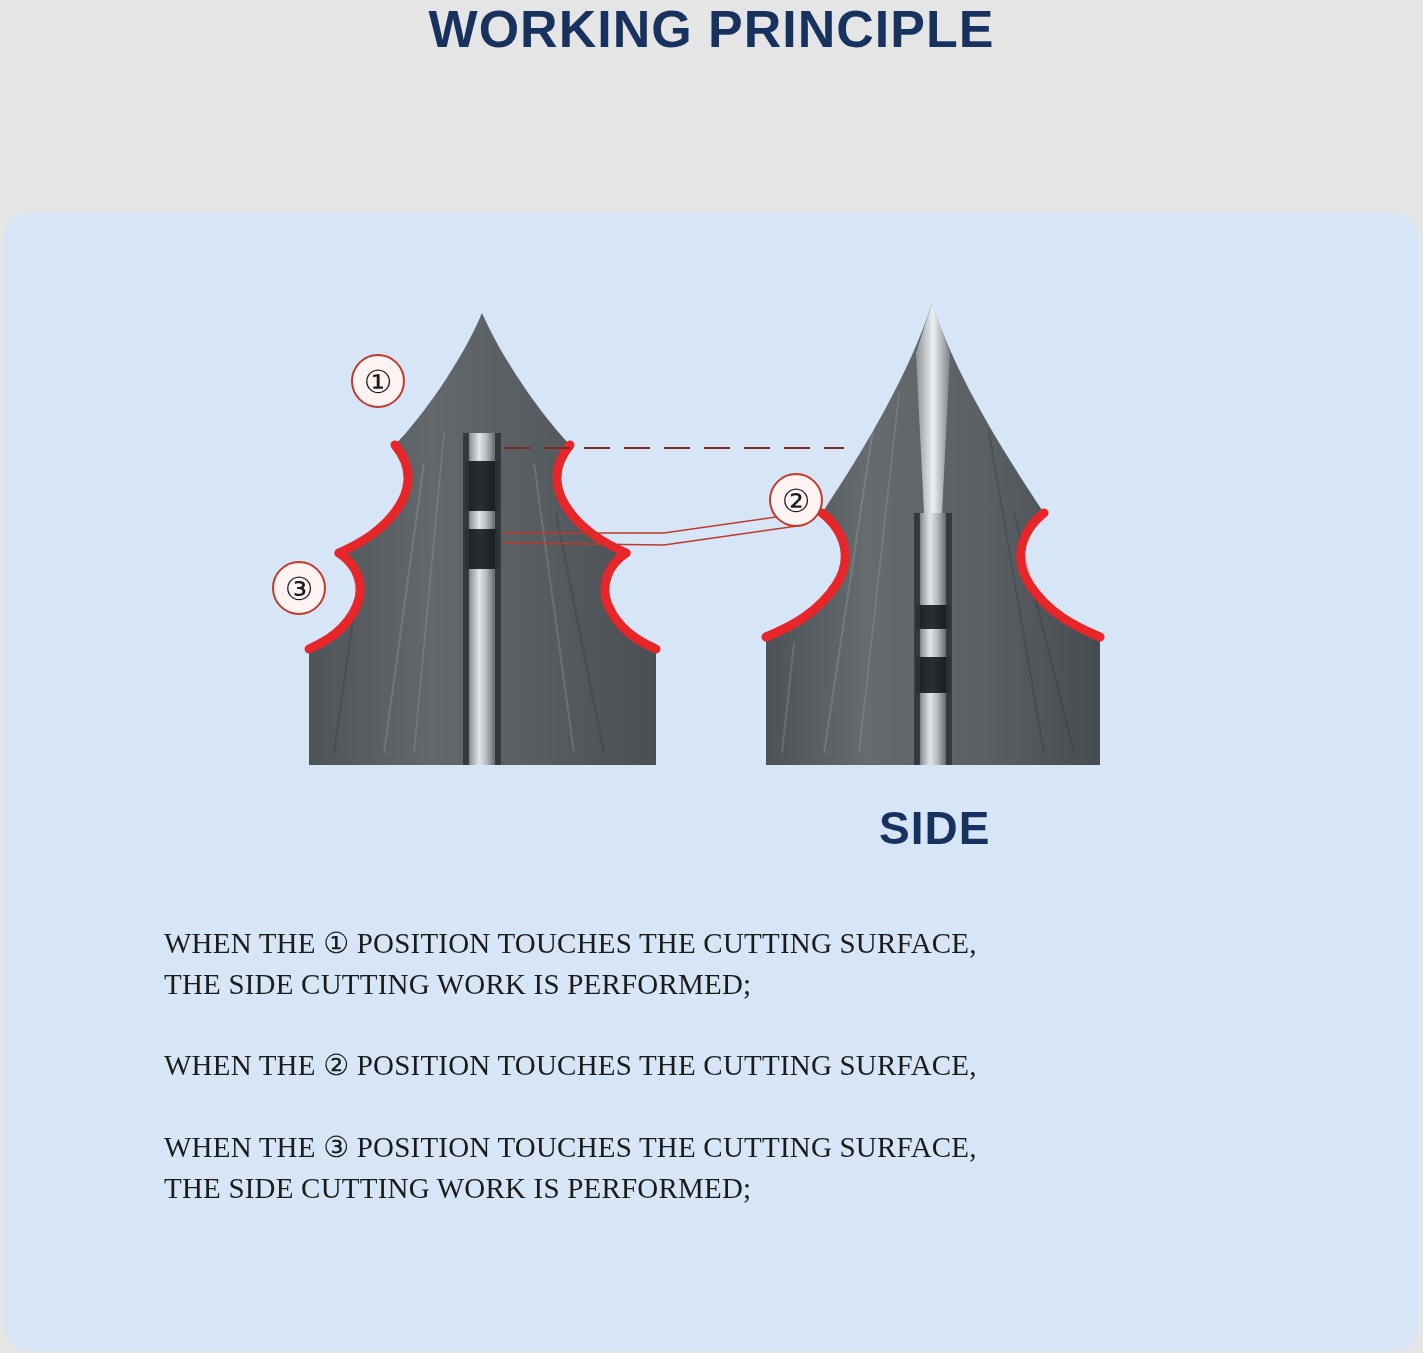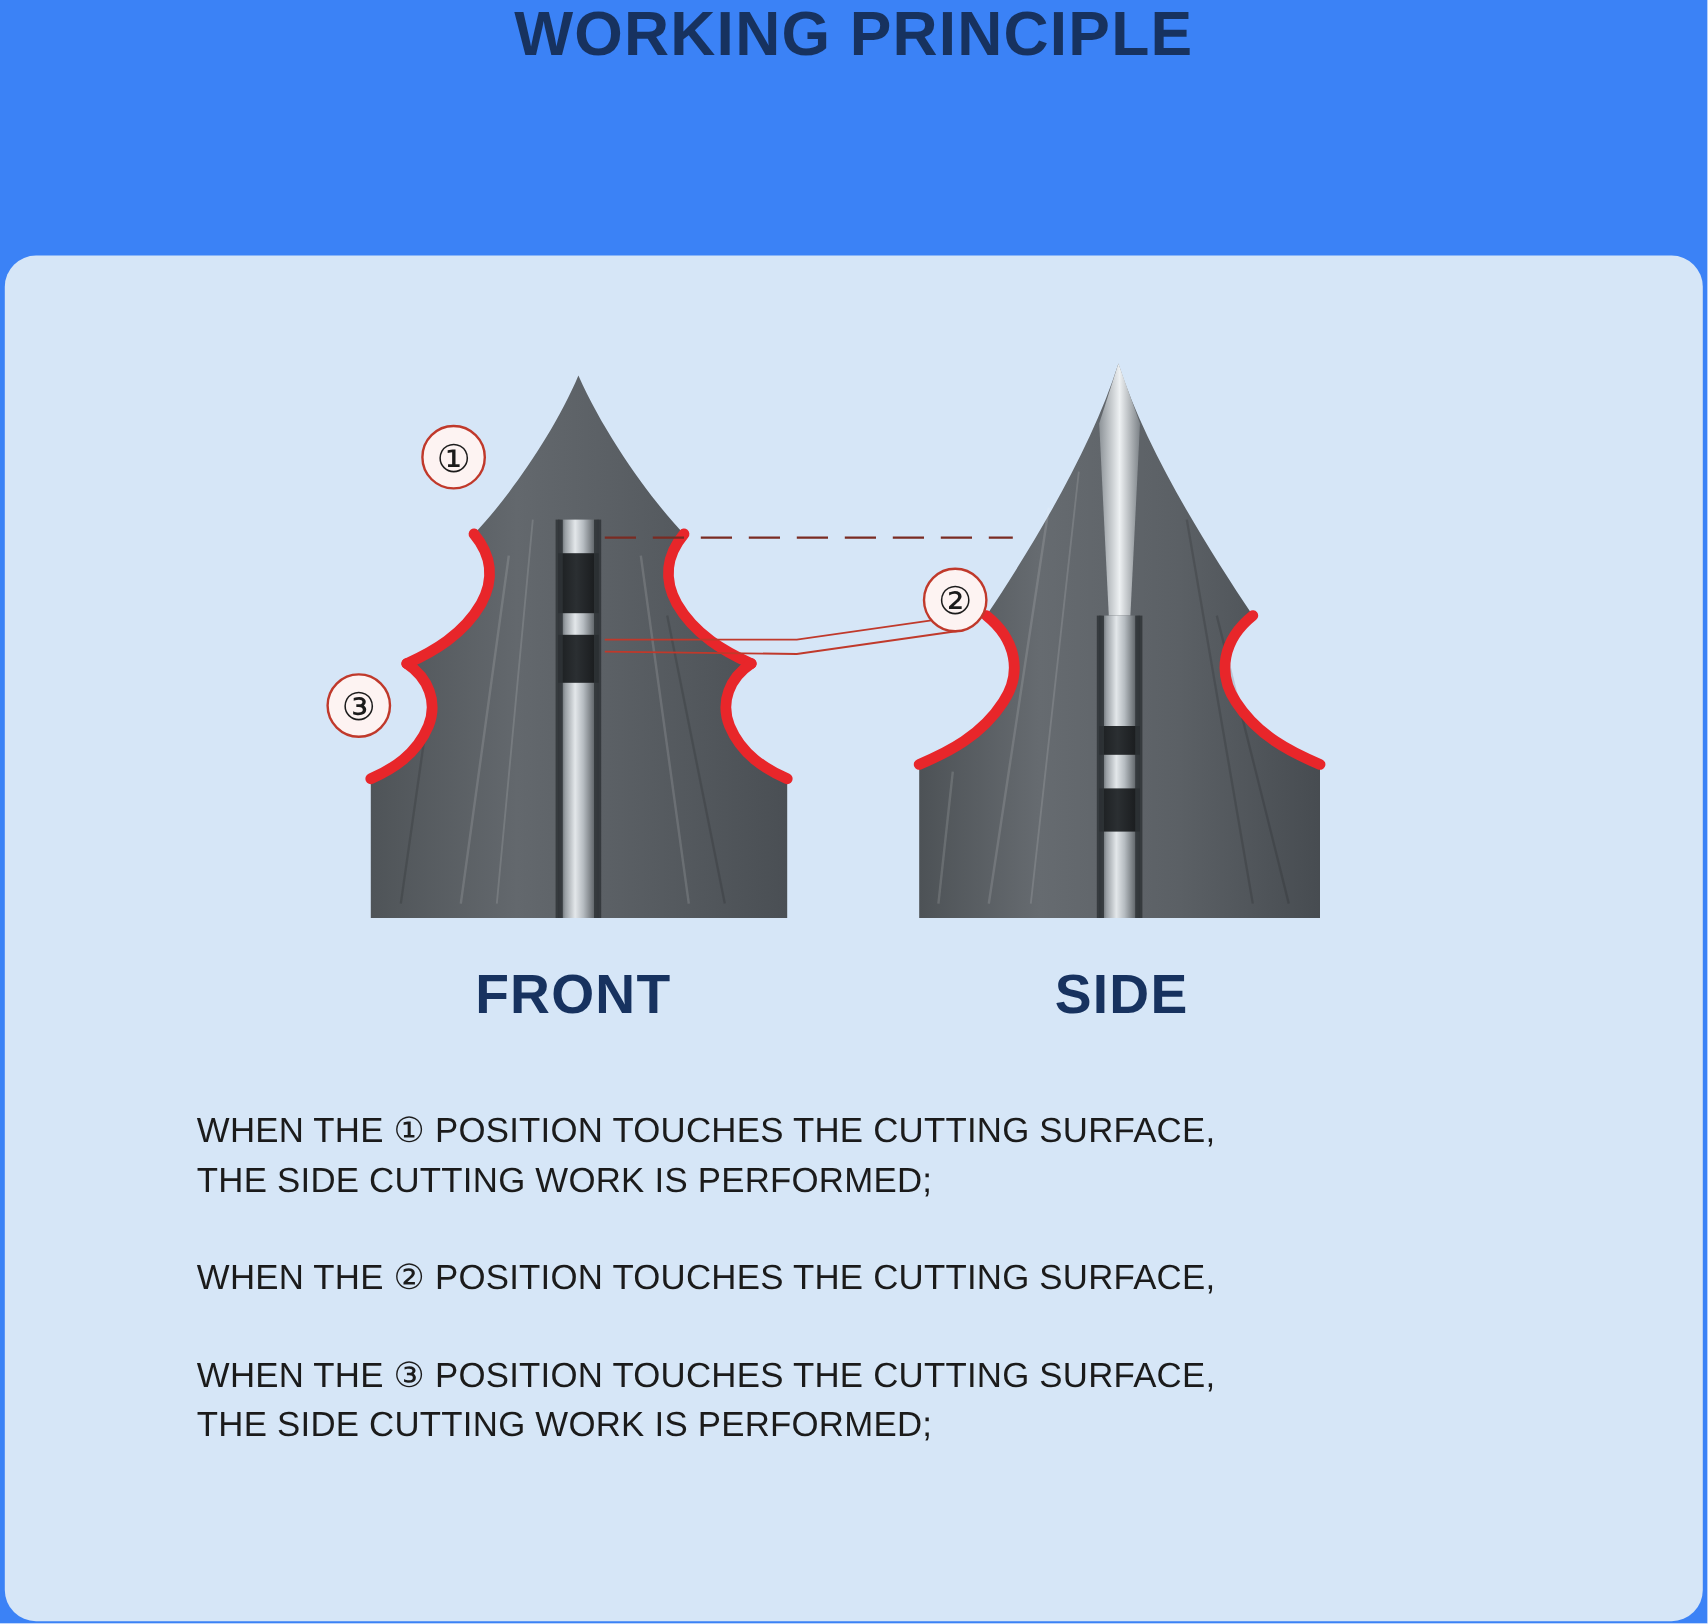--- a/index.html
+++ b/index.html
@@ -12,21 +12,21 @@
     height: 1353px;
     font-family: "Liberation Sans", sans-serif;
     overflow: hidden;
     position: relative;
   }
 
   .page {
     width: 1423px;
     height: 1353px;
     position: relative;
-    background: #3b82f6;
+    background: #e5e5e5;
   }
 
   
   .header {
     padding-top: 2px;
     text-align: center;
   }
   .title {
     font-size: 52px;
     font-weight: bold;
@@ -76,20 +76,21 @@
   }
   .label-front { left: 392px; top: 588px; }
   .label-side  { left: 875px; top: 588px; }
 
   
   .notes {
     position: absolute;
     left: 160px;
     top: 710px;
     width: 1130px;
+    font-family: Liberation Serif, serif;
   }
   .note {
     font-size: 29px;
     color: #1b1b1b;
     line-height: 1.42;
     letter-spacing: 0.2px;
     margin-bottom: 40px;
   }
   .note .circ {
     display: inline-block;
@@ -231,21 +232,20 @@
           <circle cx="295" cy="375" r="26" fill="#fdf3f2" stroke="#c0392b" stroke-width="2"></circle>
           <text x="295" y="387" text-anchor="middle" font-family="Liberation Sans, sans-serif" font-size="32" fill="#1b1b1b">③</text>
         </g>
         <g>
           <circle cx="792" cy="287" r="26" fill="#fdf3f2" stroke="#c0392b" stroke-width="2"></circle>
           <text x="792" y="299" text-anchor="middle" font-family="Liberation Sans, sans-serif" font-size="32" fill="#1b1b1b">②</text>
         </g>
       </svg>
     </div>
 
-    <div class="view-label label-front">FRONT</div>
     <div class="view-label label-side">SIDE</div>
 
     <div class="notes">
 
       <div class="note">
         <span>WHEN THE </span><span class="circ">①</span><span> POSITION TOUCHES THE CUTTING SURFACE,</span><br>
         <span>THE SIDE CUTTING WORK IS PERFORMED;</span>
       </div>
 
       <div class="note">

